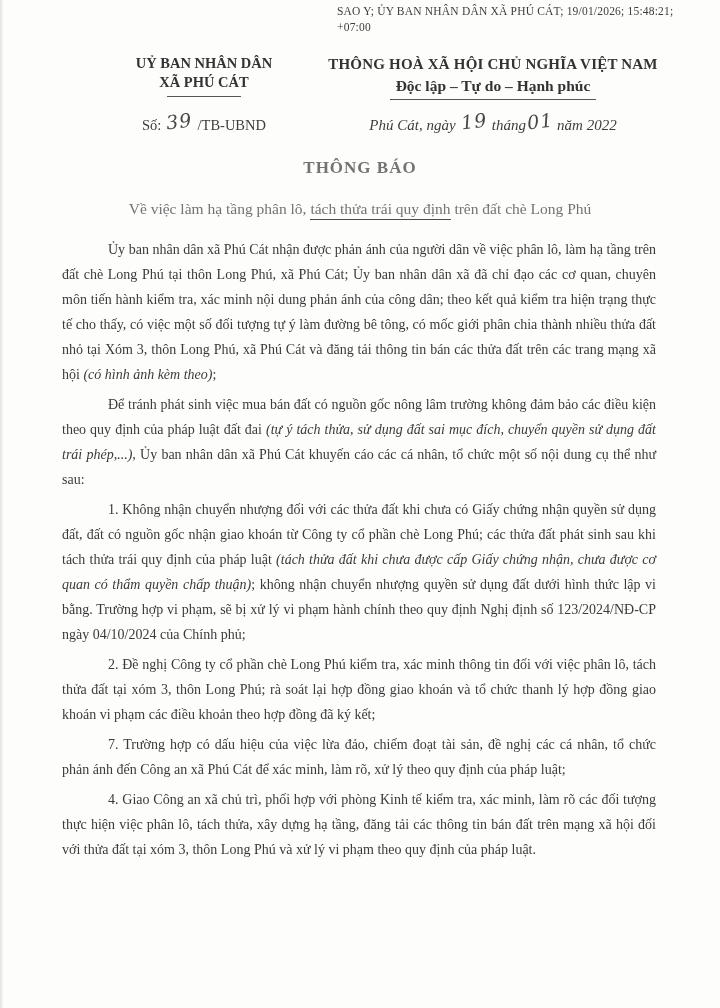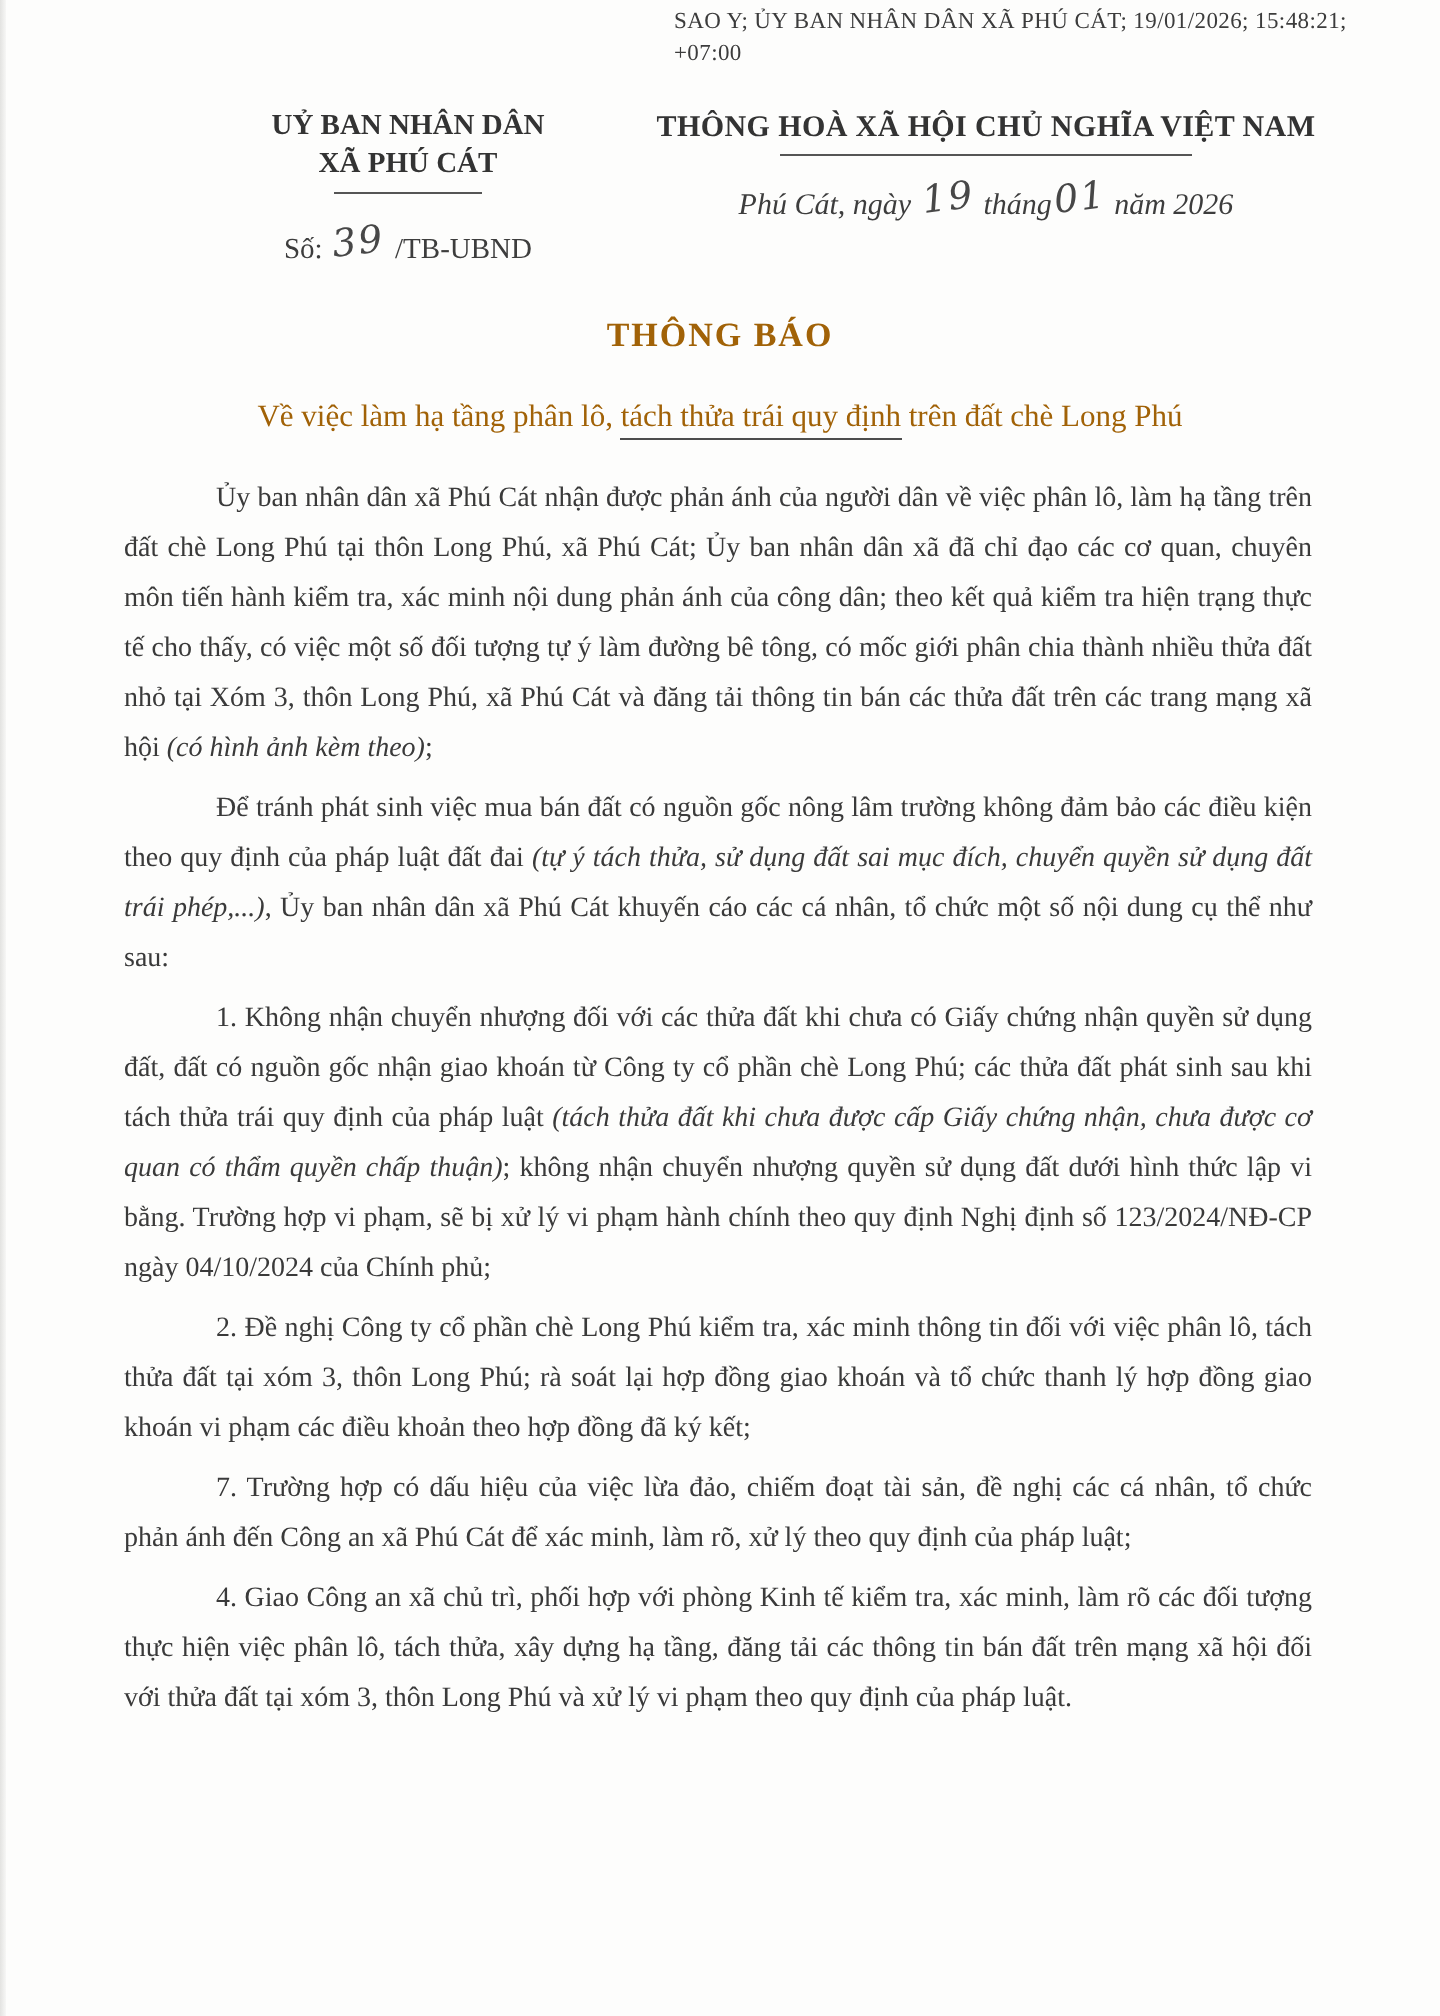--- a/index.html
+++ b/index.html
@@ -36,21 +36,21 @@
     display:inline-block;
     font-family:"DejaVu Serif",serif;
     font-style:italic;font-weight:normal;
     font-size:19px;letter-spacing:1px;
     transform:rotate(-7deg);
     position:relative;top:-2px;
     margin:0 5px;color:#474747;
   }
   .hw-month{margin-left:1px;margin-right:4px;}
   
-  .title-block{text-align:center;margin-top:24px;color:#a16207;}
+  .title-block{text-align:center;margin-top:24px;color:#737373;}
   .doc-title{font-size:17px;font-weight:bold;letter-spacing:1px;}
   .doc-subtitle{font-size:15.5px;font-weight:normal;margin-top:22px;padding:0 40px;}
   .sub-underline{border-bottom:1.4px solid #4d4d4d;padding-bottom:2px;}
   
   .doc-body{padding:10px 64px 0 62px;font-size:14px;line-height:25px;text-align:justify;color:#3a3a3a;}
   .doc-body p{margin:0;padding-top:5px;text-indent:46px;}
   .doc-body p:first-child{padding-top:9px;}
   .it{font-style:italic;}
 </style>
 </head>
@@ -66,22 +66,23 @@
 
   <div class="header">
     <div class="header-left">
       <div class="hl1">UỶ BAN NHÂN DÂN</div>
       <div class="hl2">XÃ PHÚ CÁT</div>
       <div class="underline-short"></div>
       <div class="number-line"><span>Số:</span><span class="hw">39</span><span>/TB-UBND</span></div>
     </div>
     <div class="header-right">
       <div class="hr1">THÔNG HOÀ XÃ HỘI CHỦ NGHĨA VIỆT NAM</div>
+      <div class="hr2">Độc lập – Tự do – Hạnh phúc</div>
       <div class="underline-mid"></div>
-      <div class="date-line"><span>Phú Cát, ngày</span><span class="hw">19</span><span>tháng</span><span class="hw hw-month">01</span><span>năm 2026</span></div>
+      <div class="date-line"><span>Phú Cát, ngày</span><span class="hw">19</span><span>tháng</span><span class="hw hw-month">01</span><span>năm 2022</span></div>
     </div>
   </div>
 
   <div class="title-block">
     <div class="doc-title">THÔNG BÁO</div>
     <div class="doc-subtitle"><span>Về việc làm hạ tầng phân lô, </span><span class="sub-underline">tách thửa trái quy định</span><span> trên đất chè Long Phú</span></div>
   </div>
 
   <div class="doc-body">
     <p><span>Ủy ban nhân dân xã Phú Cát nhận được phản ánh của người dân về việc phân lô, làm hạ tầng trên đất chè Long Phú tại thôn Long Phú, xã Phú Cát; Ủy ban nhân dân xã đã chỉ đạo các cơ quan, chuyên môn tiến hành kiểm tra, xác minh nội dung phản ánh của công dân; theo kết quả kiểm tra hiện trạng thực tế cho thấy, có việc một số đối tượng tự ý làm đường bê tông, có mốc giới phân chia thành nhiều thửa đất nhỏ tại Xóm 3, thôn Long Phú, xã Phú Cát và đăng tải thông tin bán các thửa đất trên các trang mạng xã hội </span><span class="it">(có hình ảnh kèm theo)</span><span>;</span></p>

